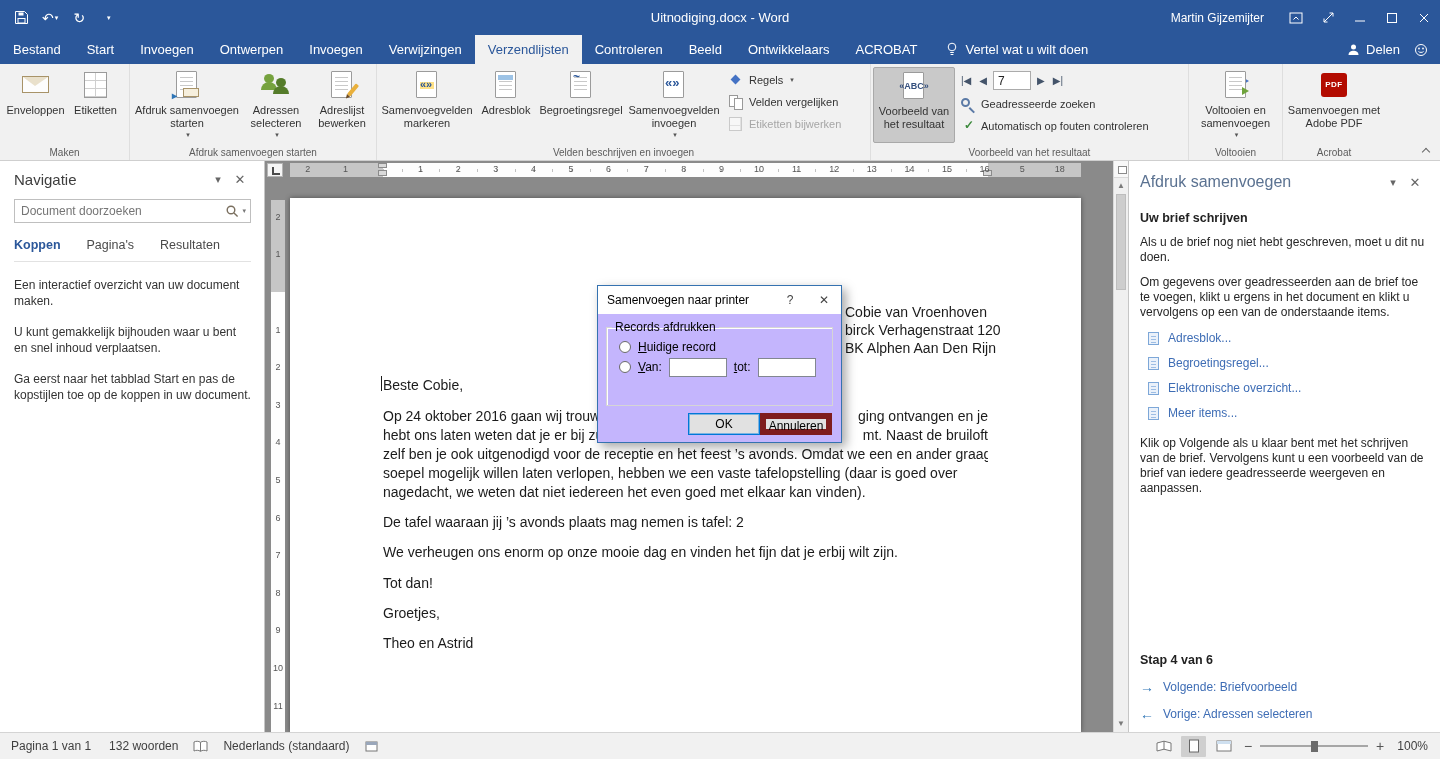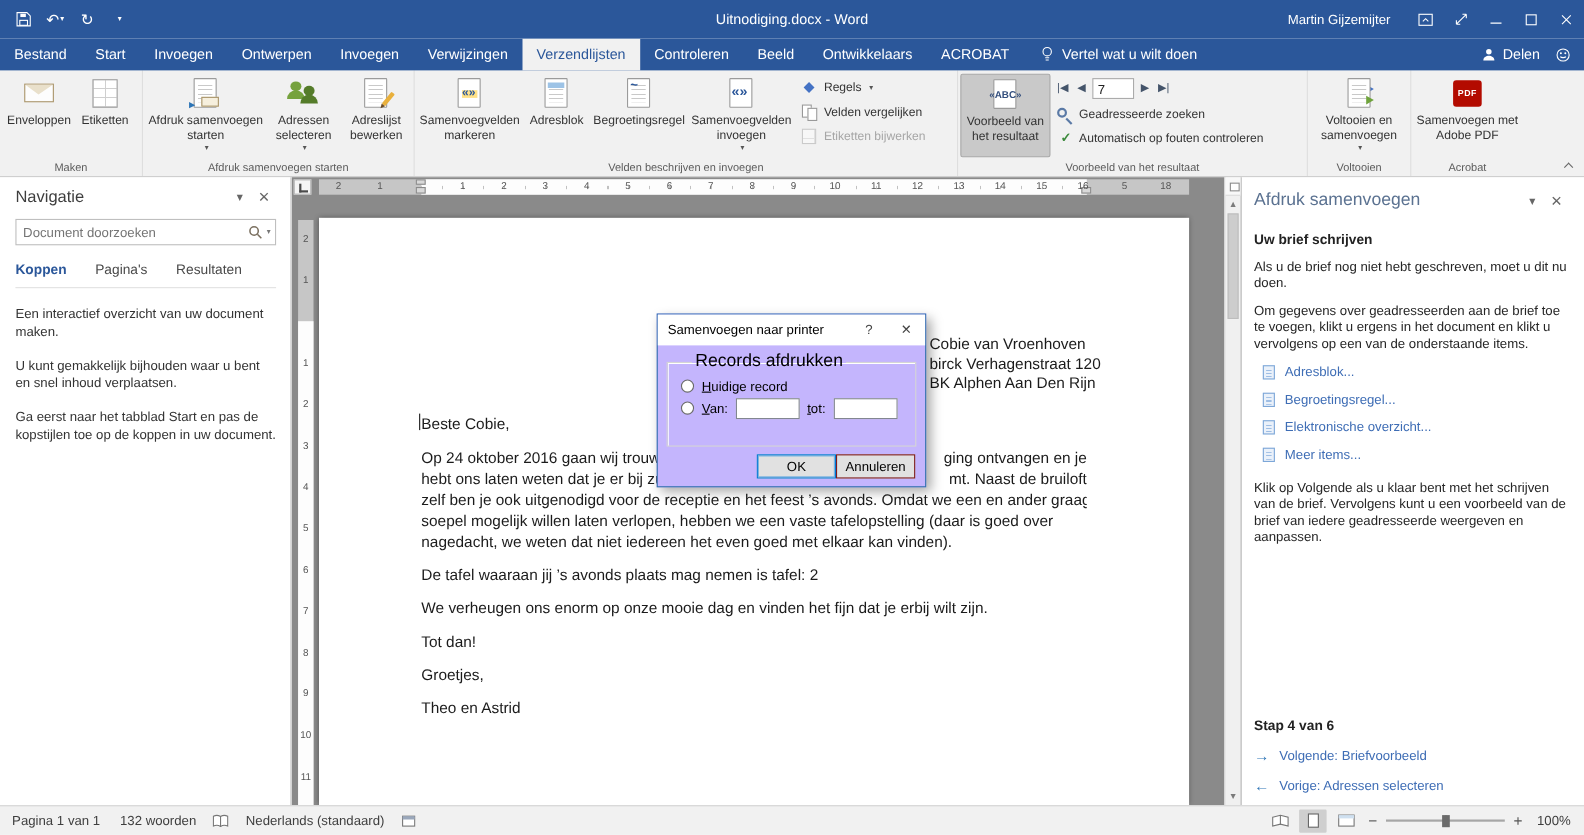--- a/index.html
+++ b/index.html
@@ -154,28 +154,28 @@
 .znotch{position:absolute;left:50%;top:4px;width:1px;height:10px;background:#8a8a8a}
 .zthumb{position:absolute;left:51px;top:4px;width:7px;height:11px;background:#6b6b6b}
 .zpct{width:36px;text-align:right}
 
 
 .dialog{position:absolute;left:597px;top:285px;width:245px;height:158px;background:#c4b5fd;border:1px solid var(--dialog_border);box-shadow:4px 4px 10px rgba(0,0,0,.35);z-index:60;font-size:12px;color:#000}
 .dtitle{height:28px;background:#fff;display:flex;align-items:center;padding-left:9px}
 .dico{width:34px;text-align:center;font-size:12px;color:#444}
 .dico.first{margin-left:auto}
 .dgroup{position:absolute;left:8px;right:8px;top:34px;height:86px;border:1px solid #d5d5d5;box-shadow:1px 1px 0 #fff inset;padding-top:3px}
-.dgroup legend{font-size:16px;padding:0 3px;margin-left:22px}
+.dgroup legend{font-size:12px;padding:0 3px;margin-left:5px}
 .drow{display:flex;align-items:center;height:20px;padding-left:12px}
 .rb{width:12px;height:12px;border:1px solid #6a6a6a;border-radius:50%;background:#fefefe;display:inline-block;position:relative;margin-right:7px;flex:0 0 auto}
 .rb.checked::after{content:"";position:absolute;inset:3px;border-radius:50%;background:#333}
 .focusbox{outline:1px dotted #7a7a7a}
 .dinput{width:58px;height:19px;border:1px solid #828790;margin:0 7px;font-size:12px;padding:0 3px;background:#fff;font-family:inherit}
 .dbtns{position:absolute;right:9px;bottom:7px;display:flex;}
-.dbtn{min-width:72px;height:22px;font-size:12px;background:#e1e1e1;border:1px solid #7f1d1d;font-family:inherit;color:#000}
+.dbtn{min-width:72px;height:22px;font-size:12px;background:#e1e1e1;border:6px solid #7f1d1d;font-family:inherit;color:#000}
 .dbtn.default{border:1px solid var(--default_button_border);box-shadow:inset 0 0 0 1px #7db4e0}
 u{text-decoration:underline}
 svg{display:block}
 </style>
 </head>
 <body>
 
 <div class="app">
 
   <div class="titlebar">

